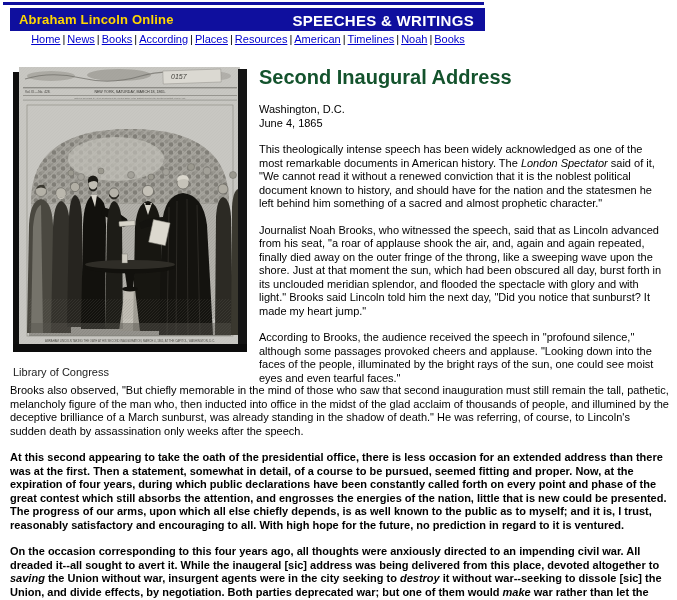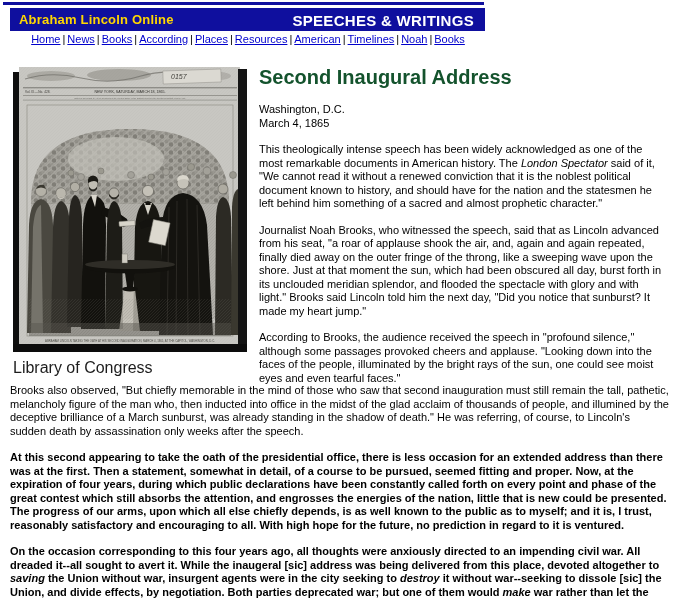--- a/index.html
+++ b/index.html
@@ -12,21 +12,21 @@
   .header-bar{
     position:absolute;left:10px;top:8px;width:475px;height:23px;
     background:#0f0f9e;display:flex;align-items:center;
   }
   .site-title{color:#ffd700;font-weight:bold;font-size:13px;padding-left:9px;letter-spacing:.2px;white-space:nowrap;}
   .section-title{position:absolute;right:11px;top:4px;color:#ffffff;font-weight:bold;font-size:15px;letter-spacing:.3px;white-space:nowrap;text-align:center;}
   .nav{position:absolute;left:10px;top:33px;width:476px;text-align:center;font-size:11px;white-space:nowrap;}
   .nav a{color:#0000cc;text-decoration:underline;cursor:pointer;}
   .nav .sep{color:#000;margin:0 2px;}
   .figure-block{position:absolute;left:11px;top:67px;width:238px;}
-  .figure-block .caption{font-size:16px;color:#1c1c1c;margin-top:3px;padding-left:2px;}
+  .figure-block .caption{font-size:11px;color:#1c1c1c;margin-top:10px;padding-left:2px;}
   .article{position:absolute;left:259px;top:66px;width:404px;}
   .article h1{font-size:20px;line-height:23px;color:#14532d;margin:0 0 14px 0;font-weight:bold;}
   .dateline{font-weight:normal;font-size:11px;line-height:13.5px;}
   p.body-p{font-size:11px;line-height:13.5px;margin:13px 0;}
   .bottom-section{position:absolute;left:10px;top:371px;width:659px;}
   .bold{font-weight:bold;}
   .i{font-style:italic;text-align:right;}
 </style>
 </head>
 <body>
@@ -160,21 +160,21 @@
     <text x="119" y="274.5" font-size="2.8" fill="#504f49" text-anchor="middle">ABRAHAM LINCOLN TAKING THE OATH AT HIS SECOND INAUGURATION, MARCH 4, 1865, AT THE CAPITOL, WASHINGTON, D.C.</text>
     <rect x="2" y="277" width="234" height="8" fill="#0c0c0c"></rect>
   </svg>
   <div class="caption">Library of Congress</div>
 </div>
 
 <div class="article">
   <h1>Second Inaugural Address</h1>
   <div class="dateline">
     <div>Washington, D.C.</div>
-    <div>March 4, 1865</div>
+    <div>June 4, 1865</div>
   </div>
   <p class="body-p"><span>This theologically intense speech has been widely acknowledged as one of the most remarkable documents in American history. The </span><span class="i">London Spectator</span><span> said of it, "We cannot read it without a renewed conviction that it is the noblest political document known to history, and should have for the nation and the statesmen he left behind him something of a sacred and almost prophetic character."</span></p>
   <p class="body-p"><span>Journalist Noah Brooks, who witnessed the speech, said that as Lincoln advanced from his seat, "a roar of applause shook the air, and, again and again repeated, finally died away on the outer fringe of the throng, like a sweeping wave upon the shore. Just at that moment the sun, which had been obscured all day, burst forth in its unclouded meridian splendor, and flooded the spectacle with glory and with light." Brooks said Lincoln told him the next day, "Did you notice that sunburst? It made my heart jump."</span></p>
   <p class="body-p"><span>According to Brooks, the audience received the speech in "profound silence," although some passages provoked cheers and applause. "Looking down into the faces of the people, illuminated by the bright rays of the sun, one could see moist eyes and even tearful faces."</span></p>
 </div>
 
 <div class="bottom-section">
   <p class="body-p"><span>Brooks also observed, "But chiefly memorable in the mind of those who saw that second inauguration must still remain the tall, pathetic, melancholy figure of the man who, then inducted into office in the midst of the glad acclaim of thousands of people, and illumined by the deceptive brilliance of a March sunburst, was already standing in the shadow of death." He was referring, of course, to Lincoln's sudden death by assassination only weeks after the speech.</span></p>
   <p class="body-p bold"><span>At this second appearing to take the oath of the presidential office, there is less occasion for an extended address than there was at the first. Then a statement, somewhat in detail, of a course to be pursued, seemed fitting and proper. Now, at the expiration of four years, during which public declarations have been constantly called forth on every point and phase of the great contest which still absorbs the attention, and engrosses the energies of the nation, little that is new could be presented. The progress of our arms, upon which all else chiefly depends, is as well known to the public as to myself; and it is, I trust, reasonably satisfactory and encouraging to all. With high hope for the future, no prediction in regard to it is ventured.</span></p>
   <p class="body-p bold"><span>On the occasion corresponding to this four years ago, all thoughts were anxiously directed to an impending civil war. All dreaded it--all sought to avert it. While the inaugeral [sic] address was being delivered from this place, devoted altogether to </span><span class="i">saving</span><span> the Union without war, insurgent agents were in the city seeking to </span><span class="i">destroy</span><span> it without war--seeking to dissole [sic] the Union, and divide effects, by negotiation. Both parties deprecated war; but one of them would </span><span class="i">make</span><span> war rather than let the nation survive; and the other would </span><span class="i">accept</span><span> war rather than let it perish. And the war came.</span></p>

